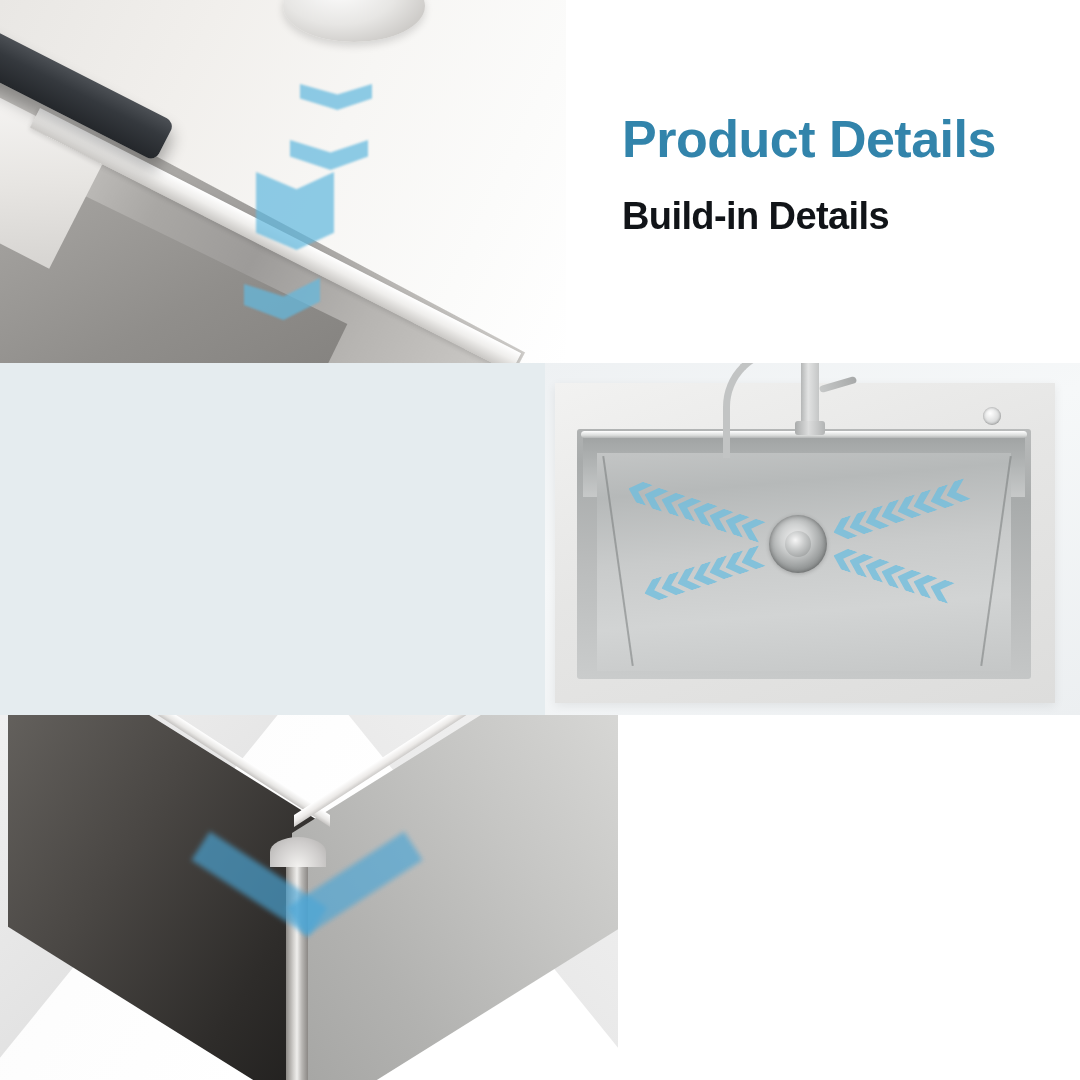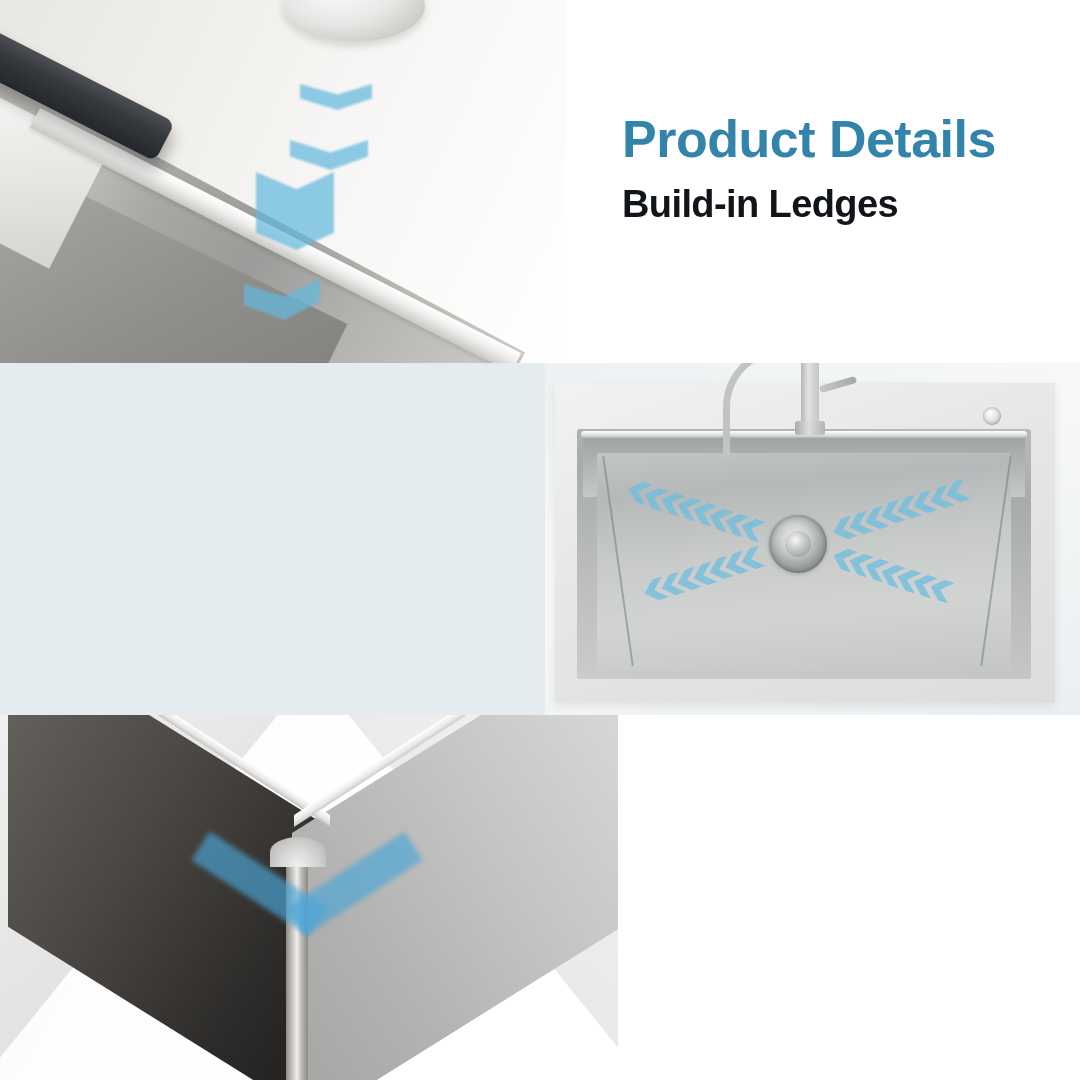--- a/index.html
+++ b/index.html
@@ -69,21 +69,21 @@
     font-size: 29px;
     font-weight: normal;
     color: #1d2125;
     line-height: 1.28;
     letter-spacing: -0.2px;
     white-space: pre-line;
     margin-top: 6px;
   }
 
   #block-ledges  { left: 622px; top: 112px; }
-  #block-ledges .main-title { margin: 0 0 16px 0; }
+  #block-ledges .main-title { margin: 0 0 28px 0; }
 
   
   #photo-ledge {
     position: absolute;
     left: 0; top: 0;
     width: 566px; height: 363px;
     background:
       linear-gradient(100deg, rgba(255,255,255,0) 62%, rgba(255,255,255,0.55) 78%, #ffffff 97%),
       linear-gradient(180deg, #f3f2f0 0%, #eceae7 100%);
     overflow: hidden;
@@ -366,21 +366,21 @@
         <div class="chev-ledge" style="left:256px; top:172px; width:78px; height:78px;
                     clip-path: polygon(0 0, 52% 22%, 100% 0, 100% 78%, 52% 100%, 0 78%);"></div>
         <div class="chev-ledge" style="left:244px; top:278px; width:76px; height:42px;
                     clip-path: polygon(0 14%, 52% 44%, 100% 0, 100% 56%, 52% 100%, 0 64%);"></div>
       </div>
     </div>
 
     <div class="text-block" id="block-ledges">
       <div class="main-title">Product Details</div>
       <div>
-        <span class="feature-heading">Build-in Ledges</span>
+        <span class="feature-heading">Build-in Details</span>
       </div>
     </div>
   </div>
 
   <div class="band" id="band-mid">
 
     <div id="photo-sink">
       <div class="deck-plate"></div>
       <div class="basin-outer"></div>
       <div class="back-wall"></div>

